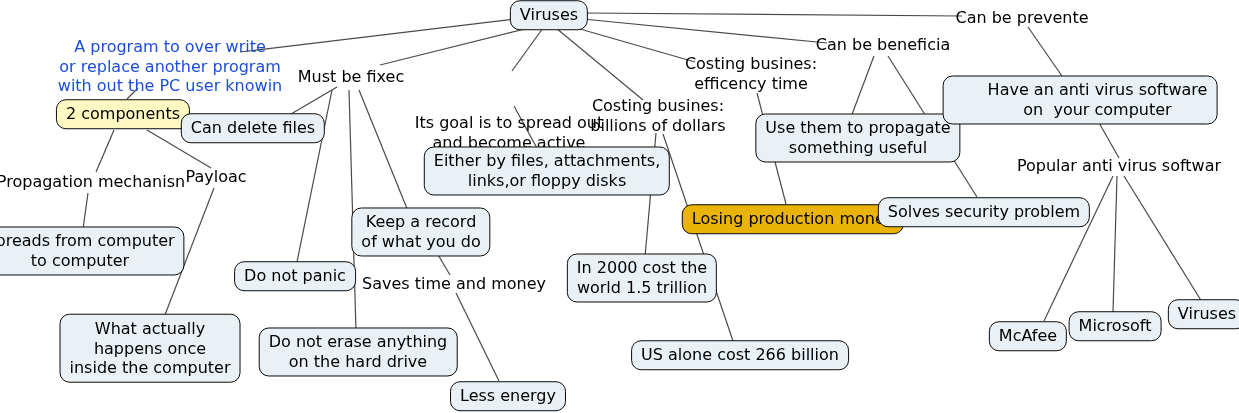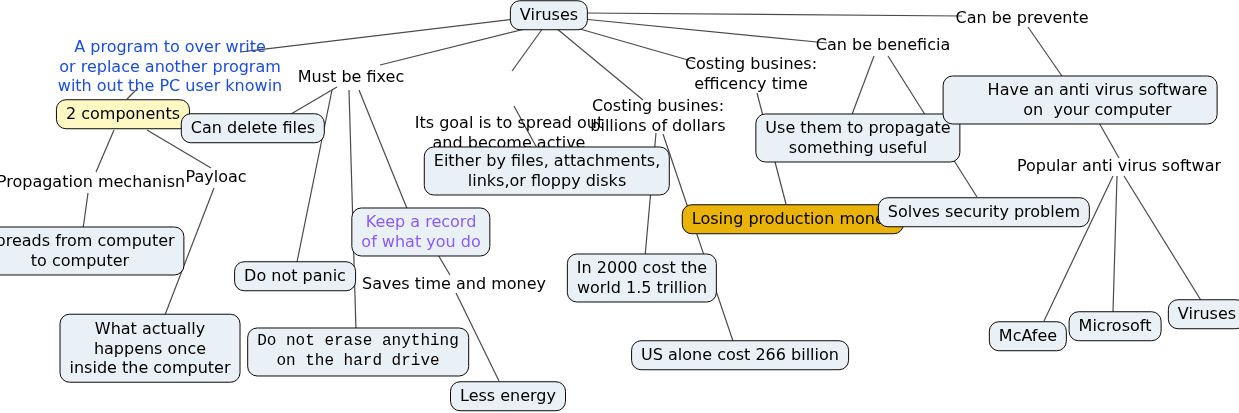--- a/index.html
+++ b/index.html
@@ -96,23 +96,23 @@
       <div class="node box" style="left: 253px; top: 128px; background: rgb(234, 241, 246); border-color: rgb(10, 10, 10); color: rgb(0, 0, 0);">Can delete files</div>
       <div class="node plain" style="left: 91px; top: 182px; color: rgb(0, 0, 0);">Propagation mechanisn</div>
       <div class="node plain" style="left: 216px; top: 177px; color: rgb(0, 0, 0);">Payloac</div>
       <div class="node box" style="left: 80px; top: 251px; background: rgb(234, 241, 246); border-color: rgb(10, 10, 10); color: rgb(0, 0, 0);">Spreads from computer
 to computer</div>
       <div class="node box" style="left: 150px; top: 348px; background: rgb(234, 241, 246); border-color: rgb(10, 10, 10); color: rgb(0, 0, 0);">What actually
 happens once
 inside the computer</div>
       <div class="node plain" style="left: 351px; top: 77px; color: rgb(0, 0, 0);">Must be fixec</div>
       <div class="node box" style="left: 295px; top: 276px; background: rgb(234, 241, 246); border-color: rgb(10, 10, 10); color: rgb(0, 0, 0);">Do not panic</div>
-      <div class="node box" style="left: 421px; top: 232px; background: rgb(234, 241, 246); border-color: rgb(10, 10, 10); color: #8b5cf6;">Keep a record
+      <div class="node box" style="left: 421px; top: 232px; background: rgb(234, 241, 246); border-color: rgb(10, 10, 10); color: #000000;">Keep a record
 of what you do</div>
-      <div class="node box" style="left: 358px; top: 352px; background: rgb(234, 241, 246); border-color: rgb(10, 10, 10); color: rgb(0, 0, 0); font-family: Liberation Mono, monospace;">Do not erase anything
+      <div class="node box" style="left: 358px; top: 352px; background: rgb(234, 241, 246); border-color: rgb(10, 10, 10); color: rgb(0, 0, 0);">Do not erase anything
 on the hard drive</div>
       <div class="node plain" style="left: 509px; top: 89px; color: rgb(0, 0, 0); margin-top: 44px;">Its goal is to spread out
 and become active</div>
       <div class="node box" style="left: 547px; top: 171px; background: rgb(234, 241, 246); border-color: rgb(10, 10, 10); color: rgb(0, 0, 0);">Either by files, attachments,
 links,or floppy disks</div>
       <div class="node plain" style="left: 454px; top: 284px; color: rgb(0, 0, 0);">Saves time and money</div>
       <div class="node box" style="left: 508px; top: 396px; background: rgb(234, 241, 246); border-color: rgb(10, 10, 10); color: rgb(0, 0, 0);">Less energy</div>
       <div class="node plain" style="left: 658px; top: 116px; color: rgb(0, 0, 0);">Costing busines:
 billions of dollars</div>
       <div class="node box" style="left: 642px; top: 278px; background: rgb(234, 241, 246); border-color: rgb(10, 10, 10); color: rgb(0, 0, 0);">In 2000 cost the

